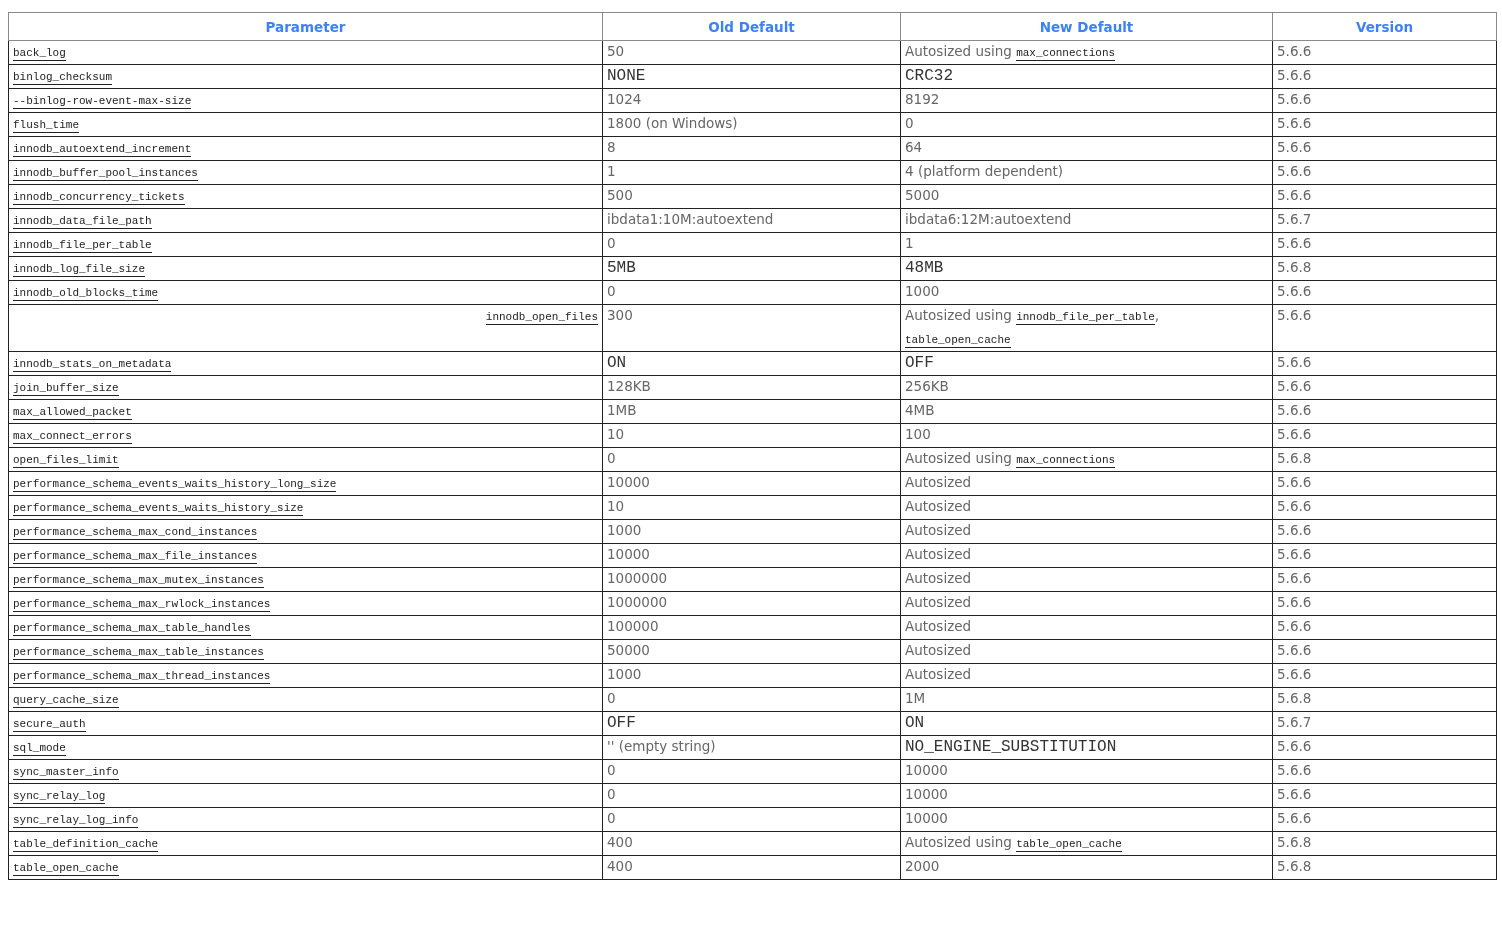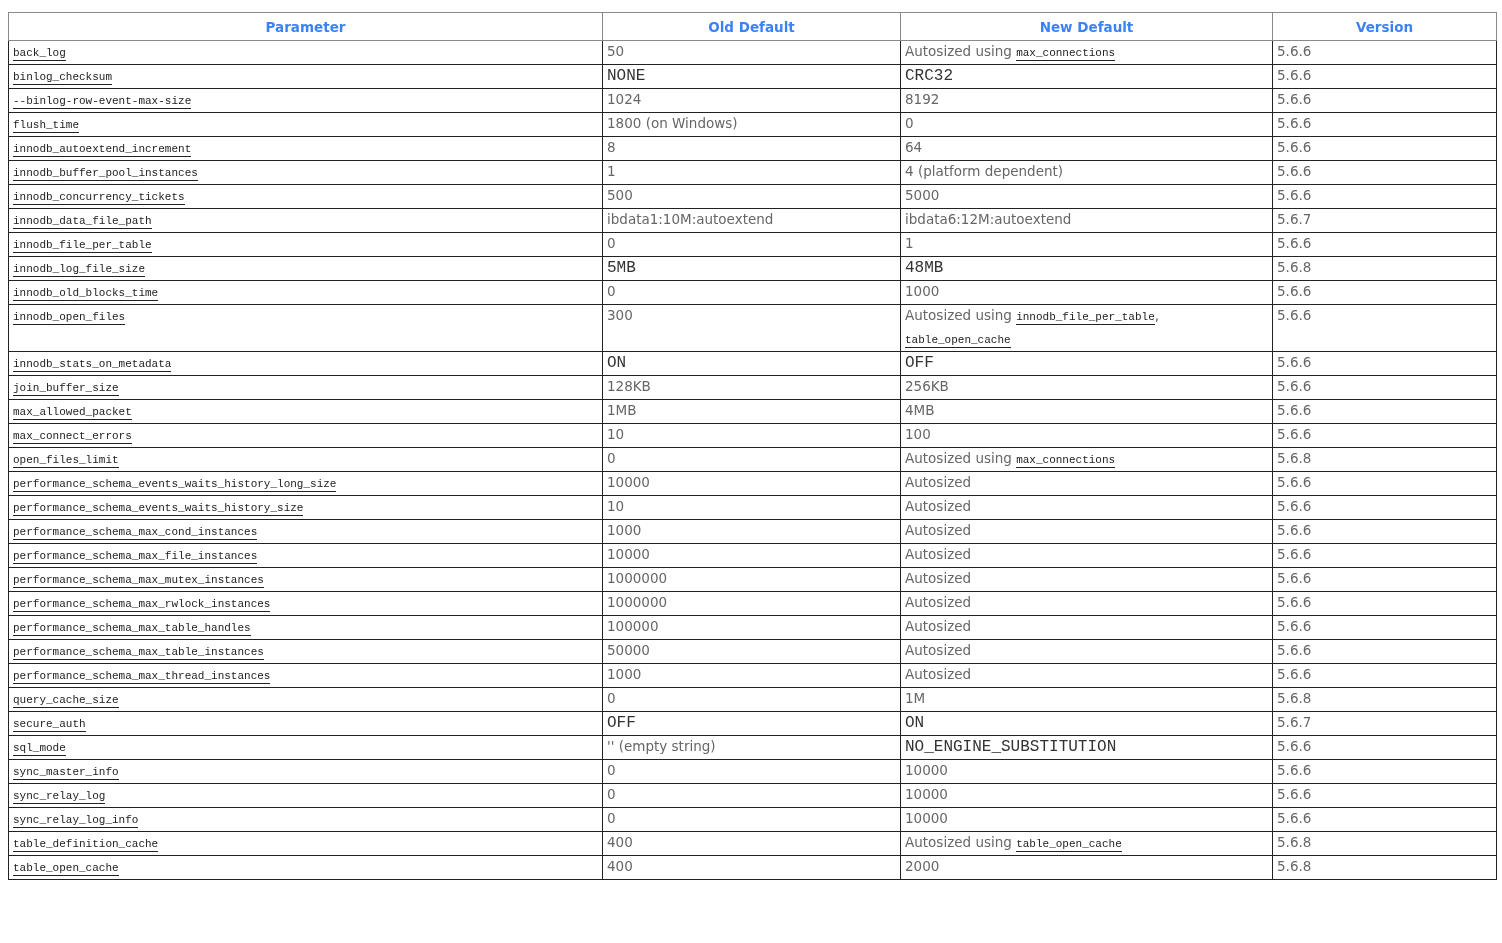--- a/index.html
+++ b/index.html
@@ -29,21 +29,21 @@
   tbody td {
     border: 1px solid #222222;
     height: 22px;
     padding: 0 4px 0 4px;
     vertical-align: top;
     font-size: 13.5px;
     line-height: 21px;
     color: #666666;
     white-space: nowrap;
   }
-  tbody td.tall { height: 44px; }
+  tbody td.tall { height: 44px; text-align: right; }
   .code {
     font-family: "Liberation Mono", "DejaVu Sans Mono", monospace;
     font-size: 11px;
     color: #222222;
   }
   a.code, .link {
     color: #222222;
     text-decoration: none;
     border-bottom: 1px solid #222222;
     padding-bottom: 1px;

